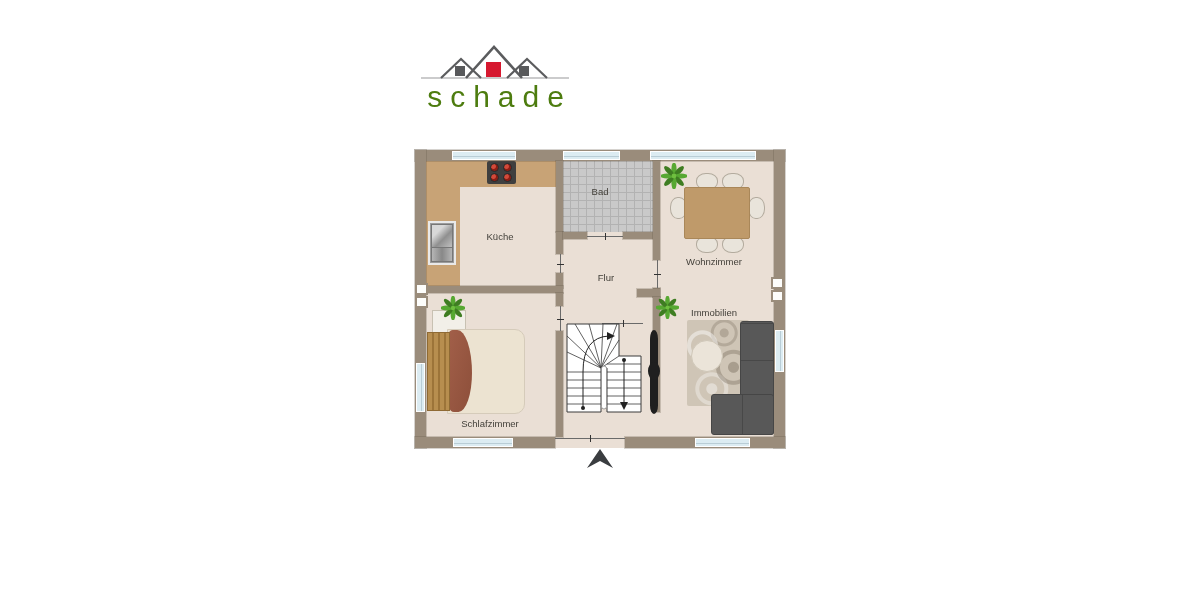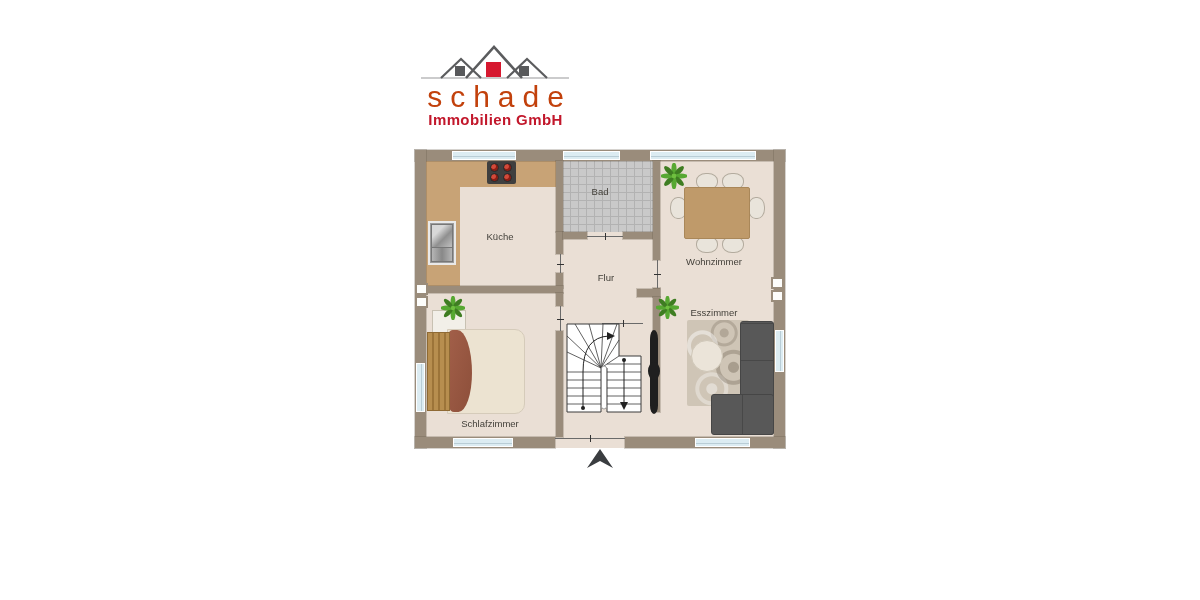--- a/index.html
+++ b/index.html
@@ -1,21 +1,21 @@
 <!DOCTYPE html>
 <html><head>
 <meta charset="utf-8">
 <style>
   html,body{margin:0;padding:0;background:#ffffff;}
   .stage{position:relative;width:1200px;height:600px;background:#fff;overflow:hidden;
          font-family:"Liberation Sans",sans-serif;}
   .abs{position:absolute;}
   
   .logo-brand{position:absolute;left:408px;top:80px;width:175px;text-align:center;
-    font-size:30px;font-weight:400;color:#c2410c;letter-spacing:8px;text-indent:8px;}
+    font-size:30px;font-weight:400;color:#4d7c0f;letter-spacing:8px;text-indent:8px;}
   .logo-sub{position:absolute;left:408px;top:111px;width:175px;text-align:center;
     font-size:15px;font-weight:bold;color:#c2172b;letter-spacing:0.4px;}
   
   .plan{position:absolute;left:415px;top:150px;width:370px;height:298px;}
   .wall{position:absolute;background:#9a8c7b;outline:1px solid rgba(90,78,64,.25);}
   .floor-base{position:absolute;background:#eadfd5;}
   .tilefloor{position:absolute;background-color:#c9c9c9;
     background-image:repeating-linear-gradient(0deg,transparent 0 7px,#b2b2b2 7px 8px),
                      repeating-linear-gradient(90deg,transparent 0 7px,#b2b2b2 7px 8px);}
   .counter{position:absolute;background:#c8a376;}
@@ -63,21 +63,20 @@
   <svg class="abs" style="left:420px;top:42px" width="150" height="38" viewBox="0 0 150 38">
     <line x1="1" y1="36" x2="149" y2="36" stroke="#97989a" stroke-width="1.2"></line>
     <polyline points="21,36 41,17 61,36" fill="none" stroke="#5b5c5e" stroke-width="2.2"></polyline>
     <polyline points="87,36 107,17 127,36" fill="none" stroke="#5b5c5e" stroke-width="2.2"></polyline>
     <polyline points="46,36 74,5 102,36" fill="none" stroke="#5b5c5e" stroke-width="2.6"></polyline>
     <rect x="35" y="24" width="10" height="10" fill="#58595b"></rect>
     <rect x="99" y="24" width="10" height="10" fill="#58595b"></rect>
     <rect x="66" y="20" width="15" height="15" fill="#d6182f"></rect>
   </svg>
   <div class="logo-brand">schade</div>
-  <div class="logo-sub">Immobilien GmbH</div>
 
   <div class="plan">
 
     <div class="floor-base" style="left:11px;top:11px;width:348px;height:276px;"></div>
     <div class="entry-patch" style="left:140px;top:287px;width:70px;height:11px;"></div>
     <div class="tilefloor" style="left:148px;top:11px;width:90px;height:71px;"></div>
 
     <div class="counter" style="left:11px;top:11px;width:130px;height:26px;"></div>
     <div class="counter" style="left:11px;top:11px;width:34px;height:126px;"></div>
     <div class="stove" style="left:72px;top:11px;width:29px;height:23px;">
@@ -219,21 +218,21 @@
       <circle cx="18" cy="86" r="2" fill="#222"></circle>
       <line x1="59" y1="38" x2="59" y2="82" stroke="#222" stroke-width="1"></line>
       <polygon points="55,80 63,80 59,88" fill="#222"></polygon>
       <circle cx="59" cy="38" r="2" fill="#222"></circle>
     </svg>
 
     <div class="room-label" style="left:85px;top:86px;">Küche</div>
     <div class="room-label" style="left:185px;top:41px;">Bad</div>
     <div class="room-label" style="left:299px;top:111px;">Wohnzimmer</div>
     <div class="room-label" style="left:191px;top:127px;">Flur</div>
-    <div class="room-label" style="left:299px;top:162px;">Esszimmer</div>
+    <div class="room-label" style="left:299px;top:162px;">Immobilien</div>
     <div class="room-label" style="left:75px;top:273px;">Schlafzimmer</div>
   </div>
 
   <svg class="abs" style="left:587px;top:449px;" width="26" height="19" viewBox="0 0 26 19">
     <polygon points="13,0 26,19 13,12 0,19" fill="#3a3d40"></polygon>
   </svg>
 
 </div>
 
 </body></html>

